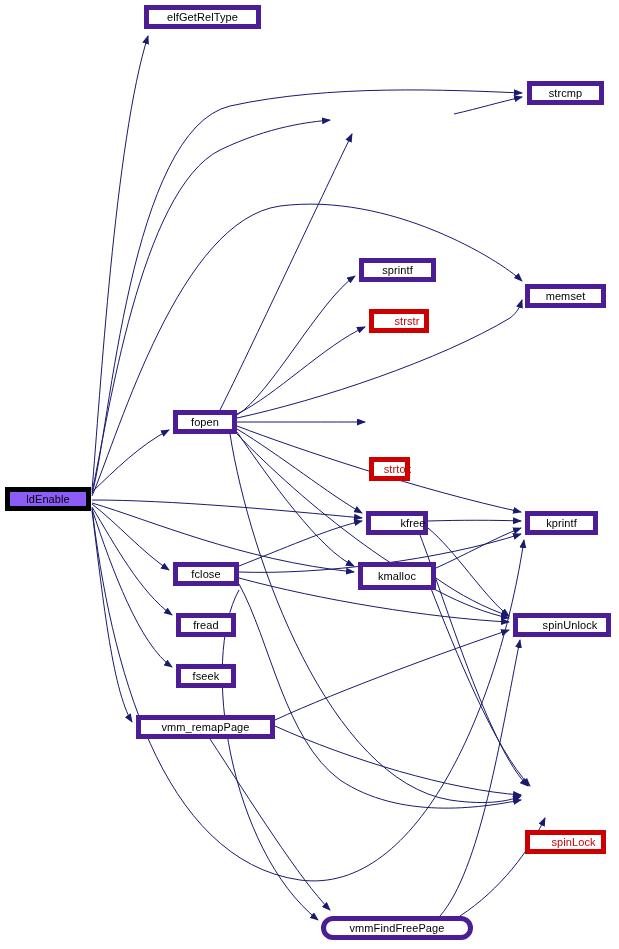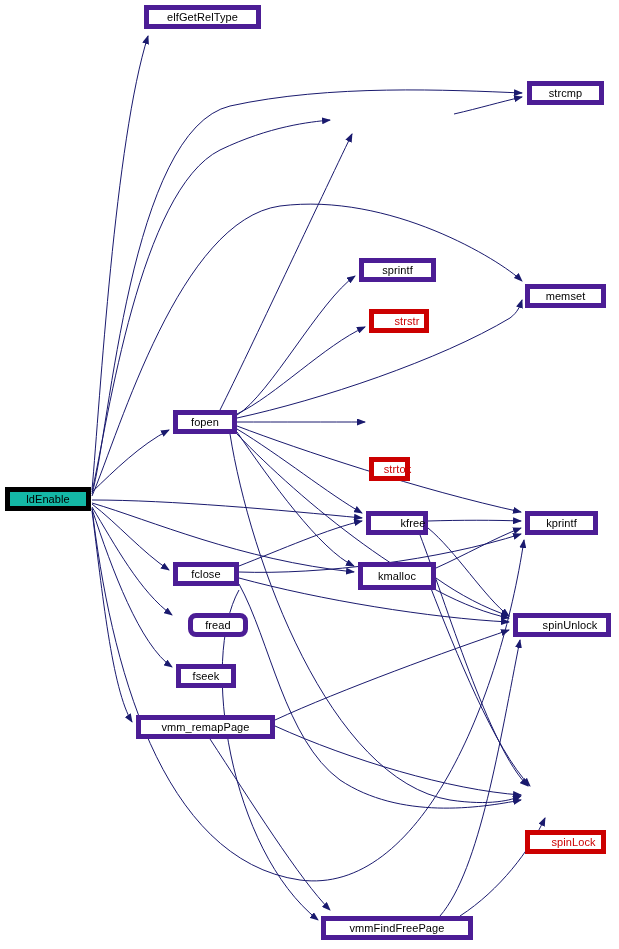--- a/index.html
+++ b/index.html
@@ -31,21 +31,21 @@
     color: #000000;
     font-size: 11px;
     line-height: 1;
     display: flex;
     align-items: center;
     justify-content: center;
     white-space: nowrap;
     letter-spacing: 0.1px;
   }
   .node.current {
-    background: #14b8a6;
+    background: #8b5cf6;
     border-color: #000000;
     color: #000000;
   }
   .node.redlink {
     border-color: #cc0000;
     color: #cc0000;
     padding-left: 16px;
   }
 </style>
 </head>
@@ -187,33 +187,33 @@
   </div>
 
   <div class="node" style="left:358px; top:562px; width:78px; height:28px;">
     <span>kmalloc</span>
   </div>
 
   <div class="node" style="left:513px; top:613px; width:98px; height:24px;padding-left:16px;">
     <span>spinUnlock</span>
   </div>
 
-  <div class="node" style="left:188px; top:613px; width:60px; height:24px;border-radius:8px;">
+  <div class="node" style="left:176px; top:613px; width:60px; height:24px;">
     <span>fread</span>
   </div>
 
   <div class="node" style="left:176px; top:664px; width:60px; height:24px;">
     <span>fseek</span>
   </div>
 
   <div class="node" style="left:136px; top:715px; width:139px; height:24px;">
     <span>vmm_remapPage</span>
   </div>
 
   <div class="node redlink" style="left:525px; top:790px; width:81px; height:24px;margin-top:40px;">
     <span>spinLock</span>
   </div>
 
-  <div class="node" style="left:321px; top:916px; width:152px; height:24px;">
+  <div class="node" style="left:321px; top:916px; width:152px; height:24px;border-radius:12px;">
     <span>vmmFindFreePage</span>
   </div>
 
 </div>
 
 </body></html>

